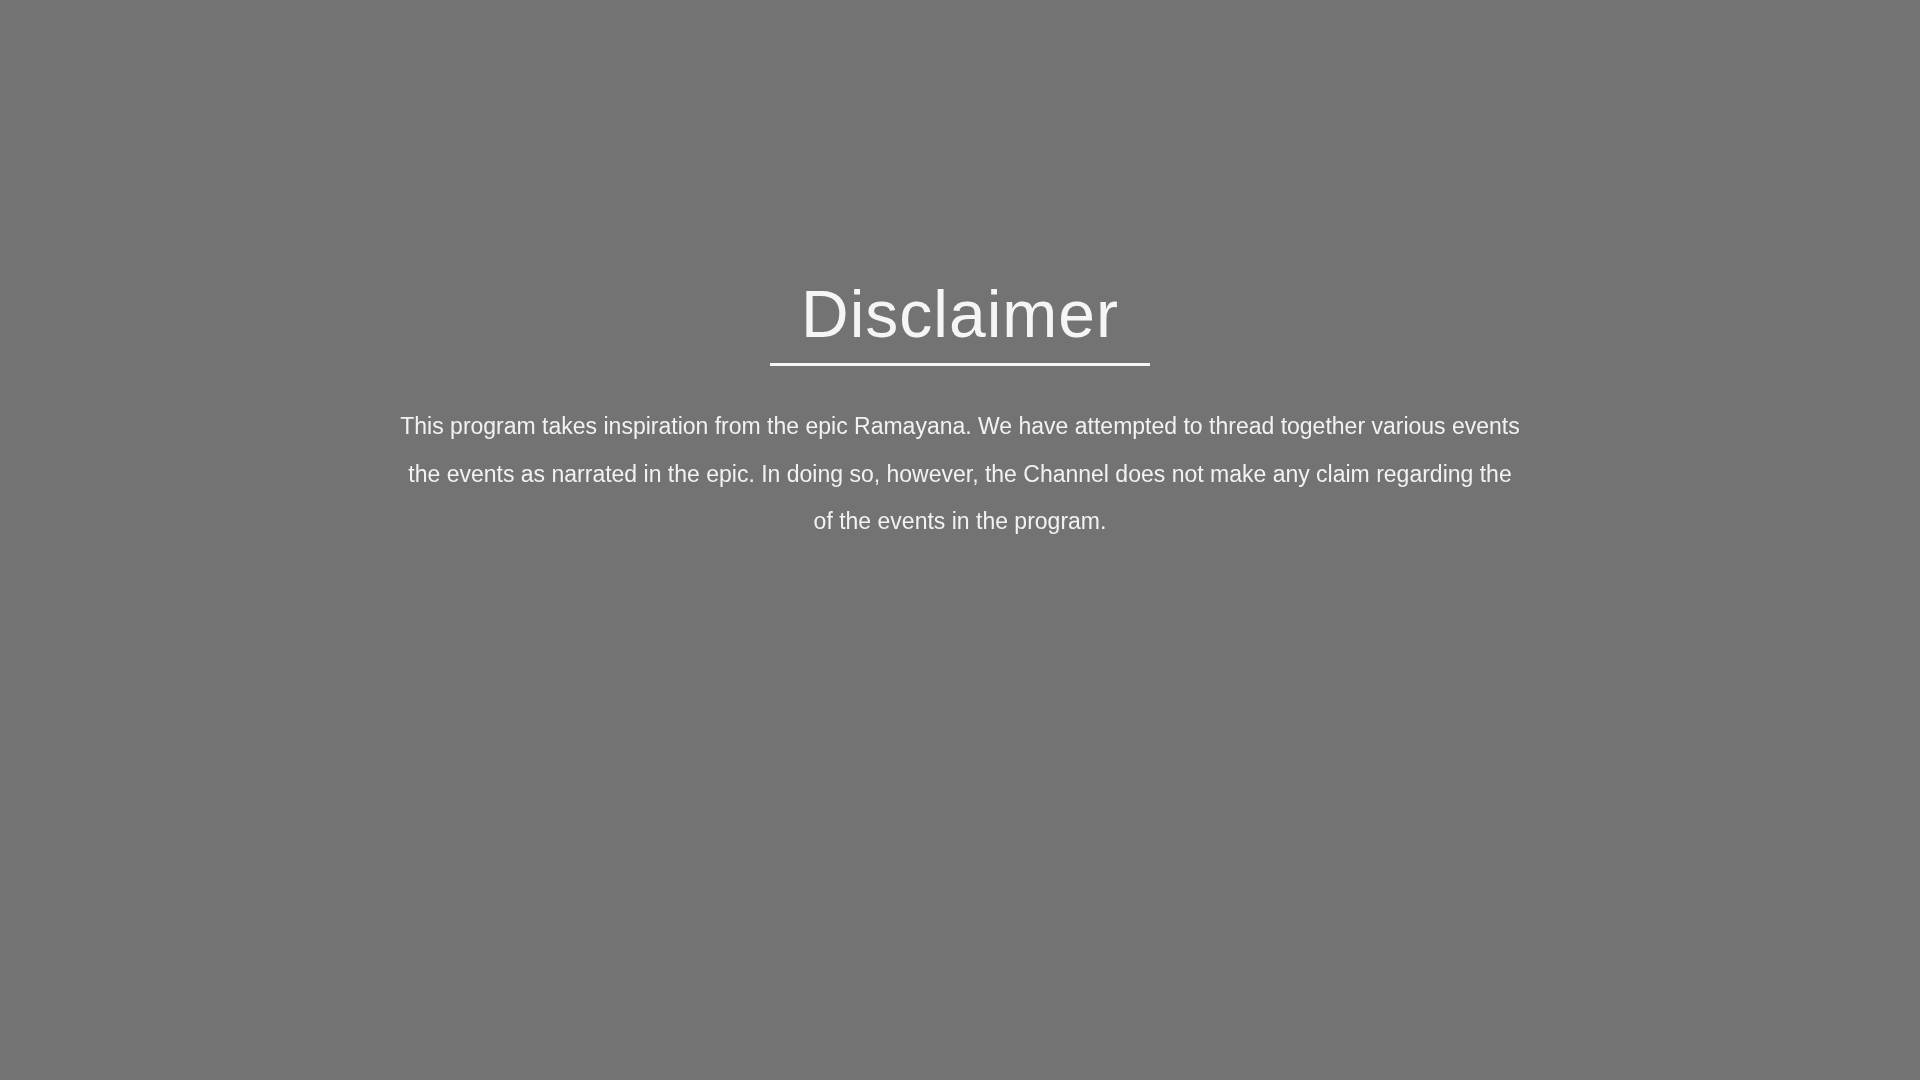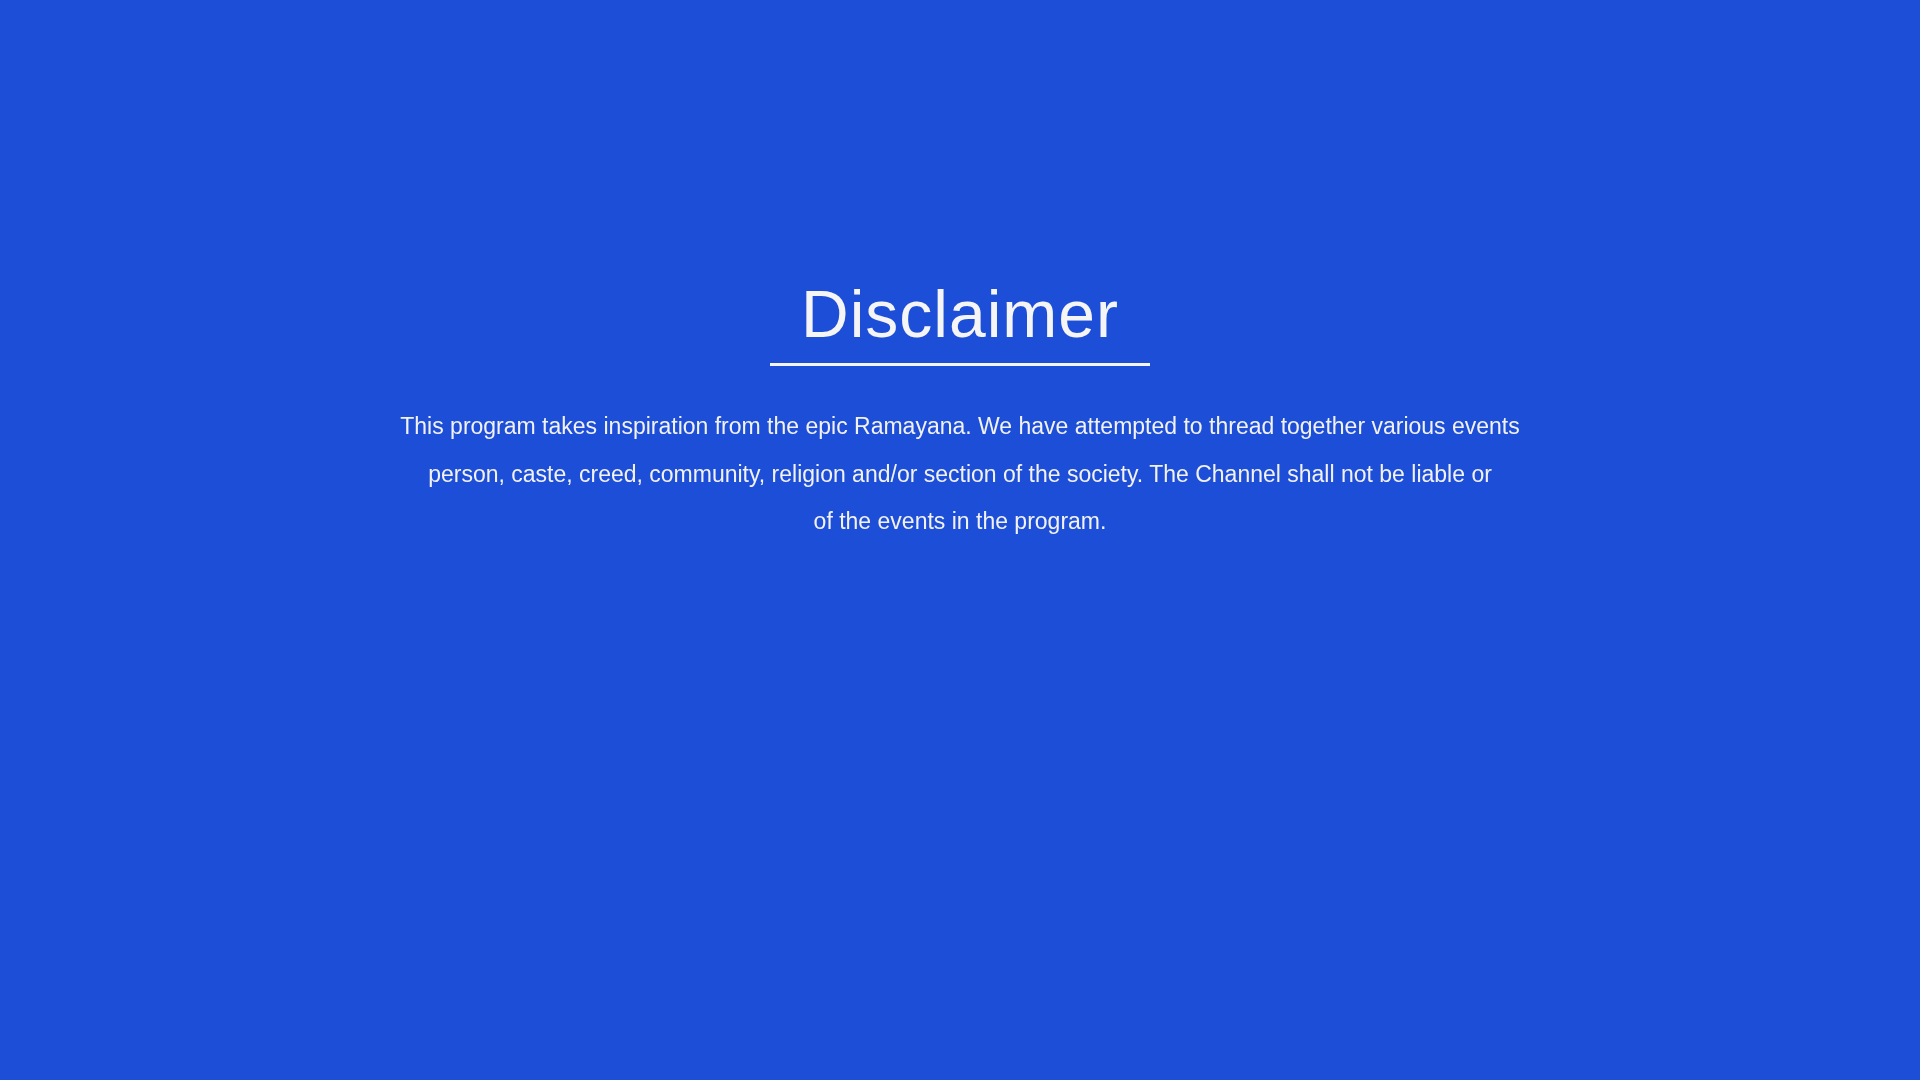--- a/index.html
+++ b/index.html
@@ -9,21 +9,21 @@
   }
   body {
     width: 1920px;
     height: 1080px;
     overflow: hidden;
     font-family: "Liberation Sans", sans-serif;
   }
   .screen {
     width: 1920px;
     height: 1080px;
-    background: #1d4ed8;
+    background: #737373;
     display: flex;
     flex-direction: column;
     align-items: center;
     box-sizing: border-box;
     padding-top: 281px;
   }
   .title {
     color: #f5f5f5;
     font-size: 66px;
     line-height: 1;
@@ -51,16 +51,16 @@
   }
 </style>
 </head>
 <body>
 
 <div class="screen">
   <div class="title">Disclaimer</div>
   <div class="title-underline"></div>
   <div class="body-text">
     <div class="line">This program takes inspiration from the epic Ramayana. We have attempted to thread together various events</div>
-    <div class="line">person, caste, creed, community, religion and/or section of the society. The Channel shall not be liable or</div>
+    <div class="line">the events as narrated in the epic. In doing so, however, the Channel does not make any claim regarding the</div>
     <div class="line">of the events in the program.</div>
   </div>
 </div>
 
 </body></html>

